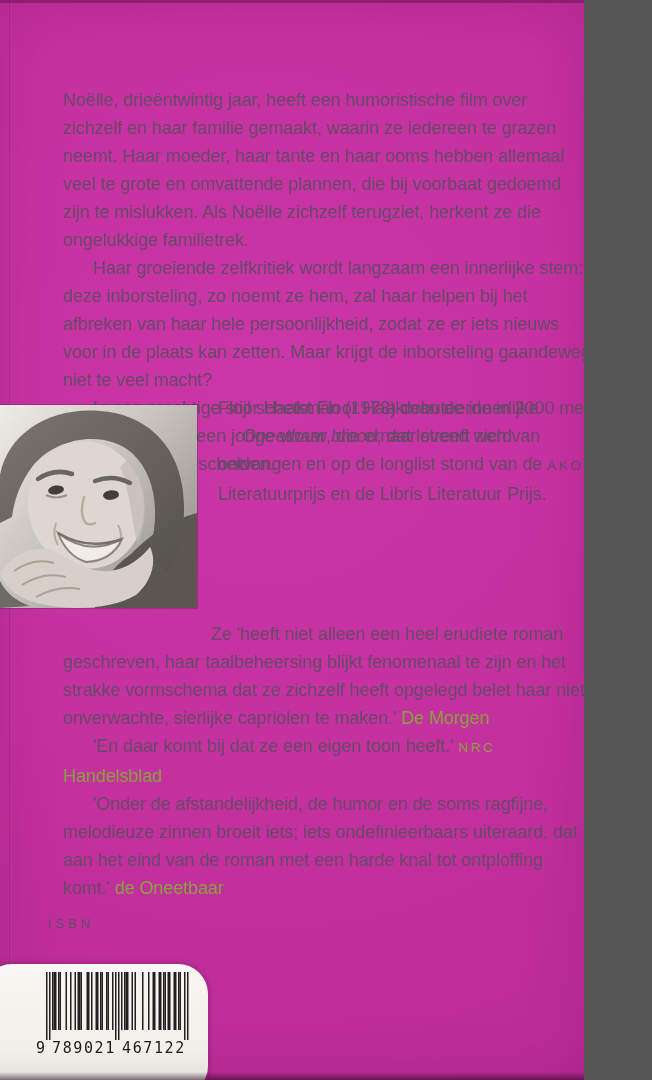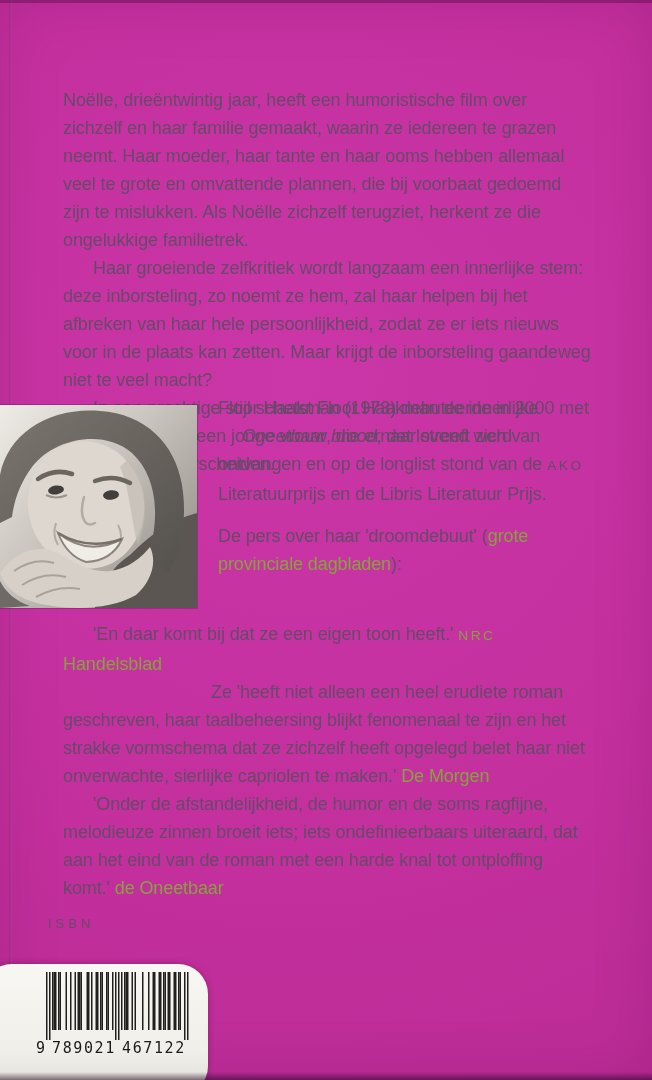--- a/index.html
+++ b/index.html
@@ -1,18 +1,18 @@
 <!DOCTYPE html>
 <html><head>
 <meta charset="utf-8">
 <style>
   html,body{margin:0;padding:0;background:#555;}
   .page{
     position:relative;
-    width:652px;height:1080px;
+    width:584px;height:1080px;
     background:radial-gradient(circle at 45% 35%, #cb36a8 0%, #c5309f 55%, #bb2c96 100%);
     overflow:hidden;
     font-family:"Liberation Sans", sans-serif;
     color:#664a68;
     box-shadow:inset 0 0 60px rgba(90,0,70,0.18);
   }
   .crease{position:absolute;left:9px;top:0;width:3px;height:100%;
     background:linear-gradient(90deg,rgba(0,0,0,0.10),rgba(255,255,255,0.05));}
   .top-edge{position:absolute;left:0;top:0;width:100%;height:3px;background:rgba(45,0,38,0.30);}
   .bottom-edge{position:absolute;left:0;bottom:0;width:100%;height:8px;z-index:6;
@@ -97,26 +97,25 @@
       <path d="M0,168 C14,146 40,138 58,148 C74,158 92,168 110,166 C128,164 142,152 150,142 C158,158 150,178 136,190 C110,206 60,206 30,196 C14,190 4,180 0,168 Z" fill="#d6d0c8"></path>
       <path d="M14,166 Q34,152 54,158" stroke="#aaa299" stroke-width="2" fill="none"></path>
       <path d="M22,180 Q44,166 66,172" stroke="#aaa299" stroke-width="2" fill="none"></path>
       <path d="M36,192 Q58,180 80,184" stroke="#aaa299" stroke-width="2" fill="none"></path>
       <path d="M0,176 C6,188 16,196 30,201 L0,203 Z" fill="#6e6a65"></path>
     </svg>
   </figure>
 
   <section class="narrow">
     <p class="bio"><span>Floor Haakman (1973) debuteerde in 2000 met </span><span class="italic">Oneetbaar brood</span><span>, dat lovend werd ontvangen en op de longlist stond van de </span><span class="smallcaps">AKO</span><span> Literatuurprijs en de Libris Literatuur Prijs.</span></p>
-    <p class="press-intro"><span>De pers over haar 'droomdebuut' (</span><span class="green">grote provinciale dagbladen</span><span>):</span></p>
   </section>
 
   <section class="wide">
+    <p class="quote q-first-lg"><span>Ze 'heeft niet alleen een heel erudiete roman geschreven, haar taalbeheersing blijkt fenomenaal te zijn en het strakke vormschema dat ze zichzelf heeft opgelegd belet haar niet onverwachte, sierlijke capriolen te maken.' </span><span class="green">De Morgen</span></p>
     <p class="quote q-ind"><span>'En daar komt bij dat ze een eigen toon heeft.' </span><span class="green smallcaps">NRC</span><span class="green"> Handelsblad</span></p>
-    <p class="quote q-first-lg"><span>Ze 'heeft niet alleen een heel erudiete roman geschreven, haar taalbeheersing blijkt fenomenaal te zijn en het strakke vormschema dat ze zichzelf heeft opgelegd belet haar niet onverwachte, sierlijke capriolen te maken.' </span><span class="green">De Morgen</span></p>
     <p class="quote q-ind"><span>'Onder de afstandelijkheid, de humor en de soms ragfijne, melodieuze zinnen broeit iets; iets ondefinieerbaars uiteraard, dat aan het eind van de roman met een harde knal tot ontploffing komt.' </span><span class="green">de Oneetbaar</span></p>
   </section>
 
   <div class="isbn">
     <span class="isbn-label">ISBN</span>
   </div>
 
   <div class="sticker">
     <div id="barcode"><svg width="160" height="88" viewBox="0 0 160 88">
           <rect x="10" y="0" width="1.5" height="68" fill="#21201e"></rect>

